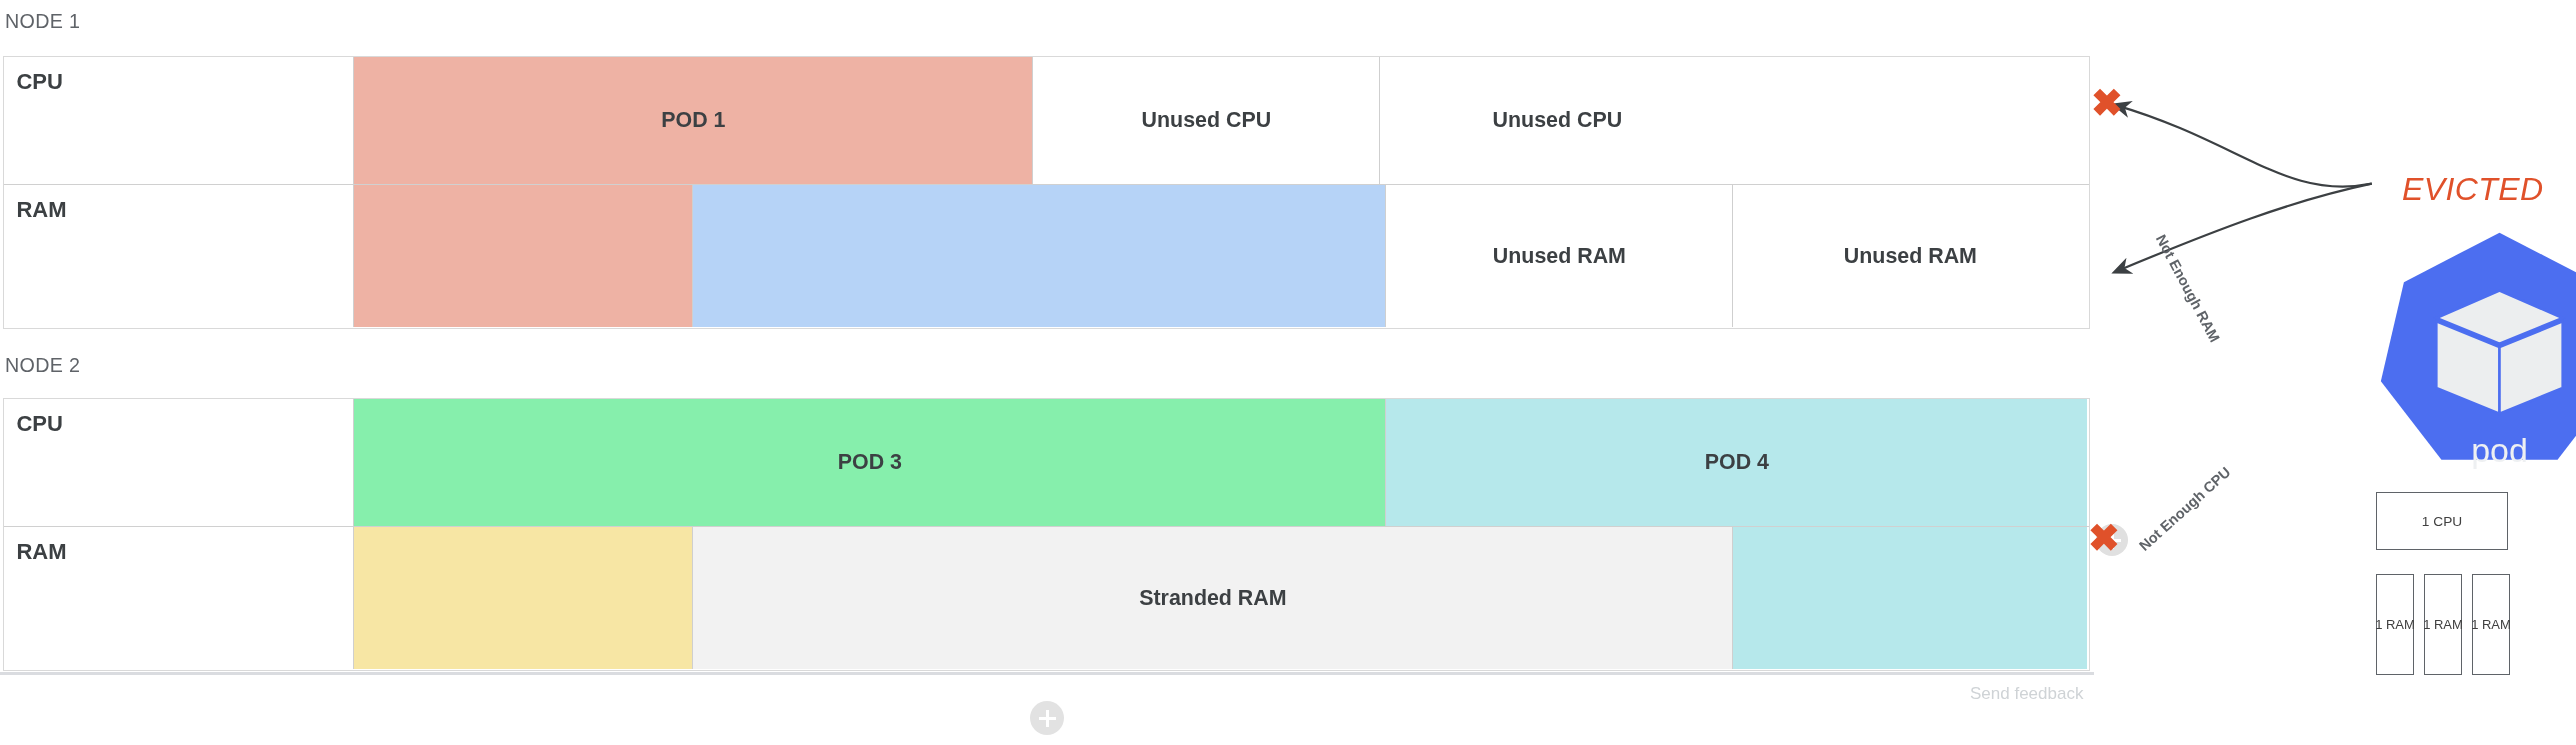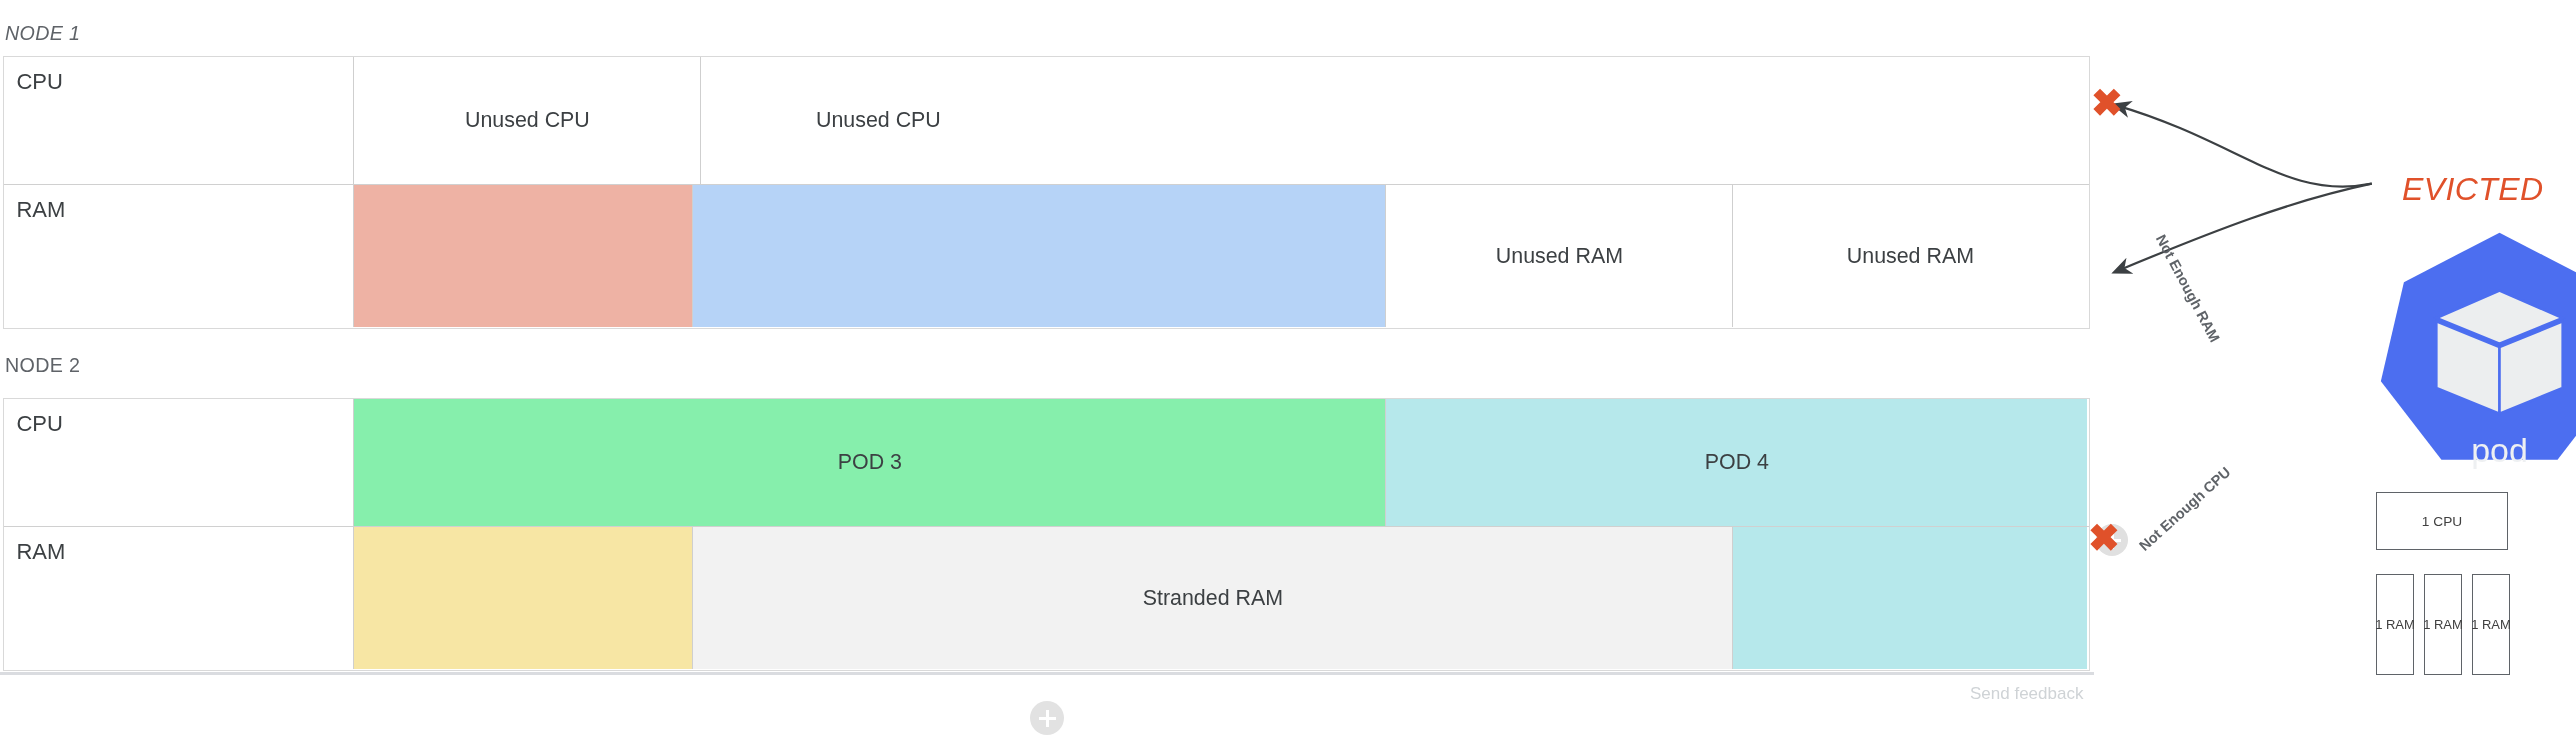--- a/index.html
+++ b/index.html
@@ -39,20 +39,21 @@
   .cell{
     position:relative;
     box-sizing:border-box;
     border-right:0.9px solid #cfcfcf;
     display:flex;
     align-items:center;
     justify-content:center;
     font-size:21.4px;
     color:#3c4043;
     overflow:hidden;
+    font-weight:bold;
   }
   .cell:last-child{border-right:none;}
   .cell.rowlabel{
     justify-content:flex-start;
     align-items:flex-start;
     padding:12px 0 0 12px;
     font-size:22px;
     color:#3c4043;
   }
 
@@ -140,26 +141,27 @@
     color:#cfd3d6;
     white-space:nowrap;
   }
   svg{display:block;}
 </style>
 </head>
 <body>
 
 <div class="canvas">
 
-  <div class="node-label" style="left:5.1px;top:22px;font-style:italic;">NODE 1</div>
+  <div class="node-label" style="left:5.1px;top:10px;">NODE 1</div>
 
   <div class="node-table" id="node1" style="left:3.4px;top:56px;width:2087px;height:273px;">
 
     <div class="row top" style="height:128px;">
       <div class="cell rowlabel" style="width:350px;background:#fff;">CPU</div>
+      <div class="cell" style="width:679px;background:#eeb2a4;">POD 1</div>
       <div class="cell" style="width:347px;background:#ffffff;">Unused CPU</div>
       <div class="cell" style="width:354px;background:#ffffff;">Unused CPU</div>
     </div>
 
     <div class="row" style="height:142px;">
       <div class="cell rowlabel" style="width:350px;background:#fff;">RAM</div>
       <div class="cell" style="width:339px;background:#eeb2a4;"></div>
       <div class="cell" style="width:693px;background:#b6d3f7;"></div>
       <div class="cell" style="width:347px;background:#ffffff;">Unused RAM</div>
       <div class="cell" style="width:354px;background:#ffffff;">Unused RAM</div>

